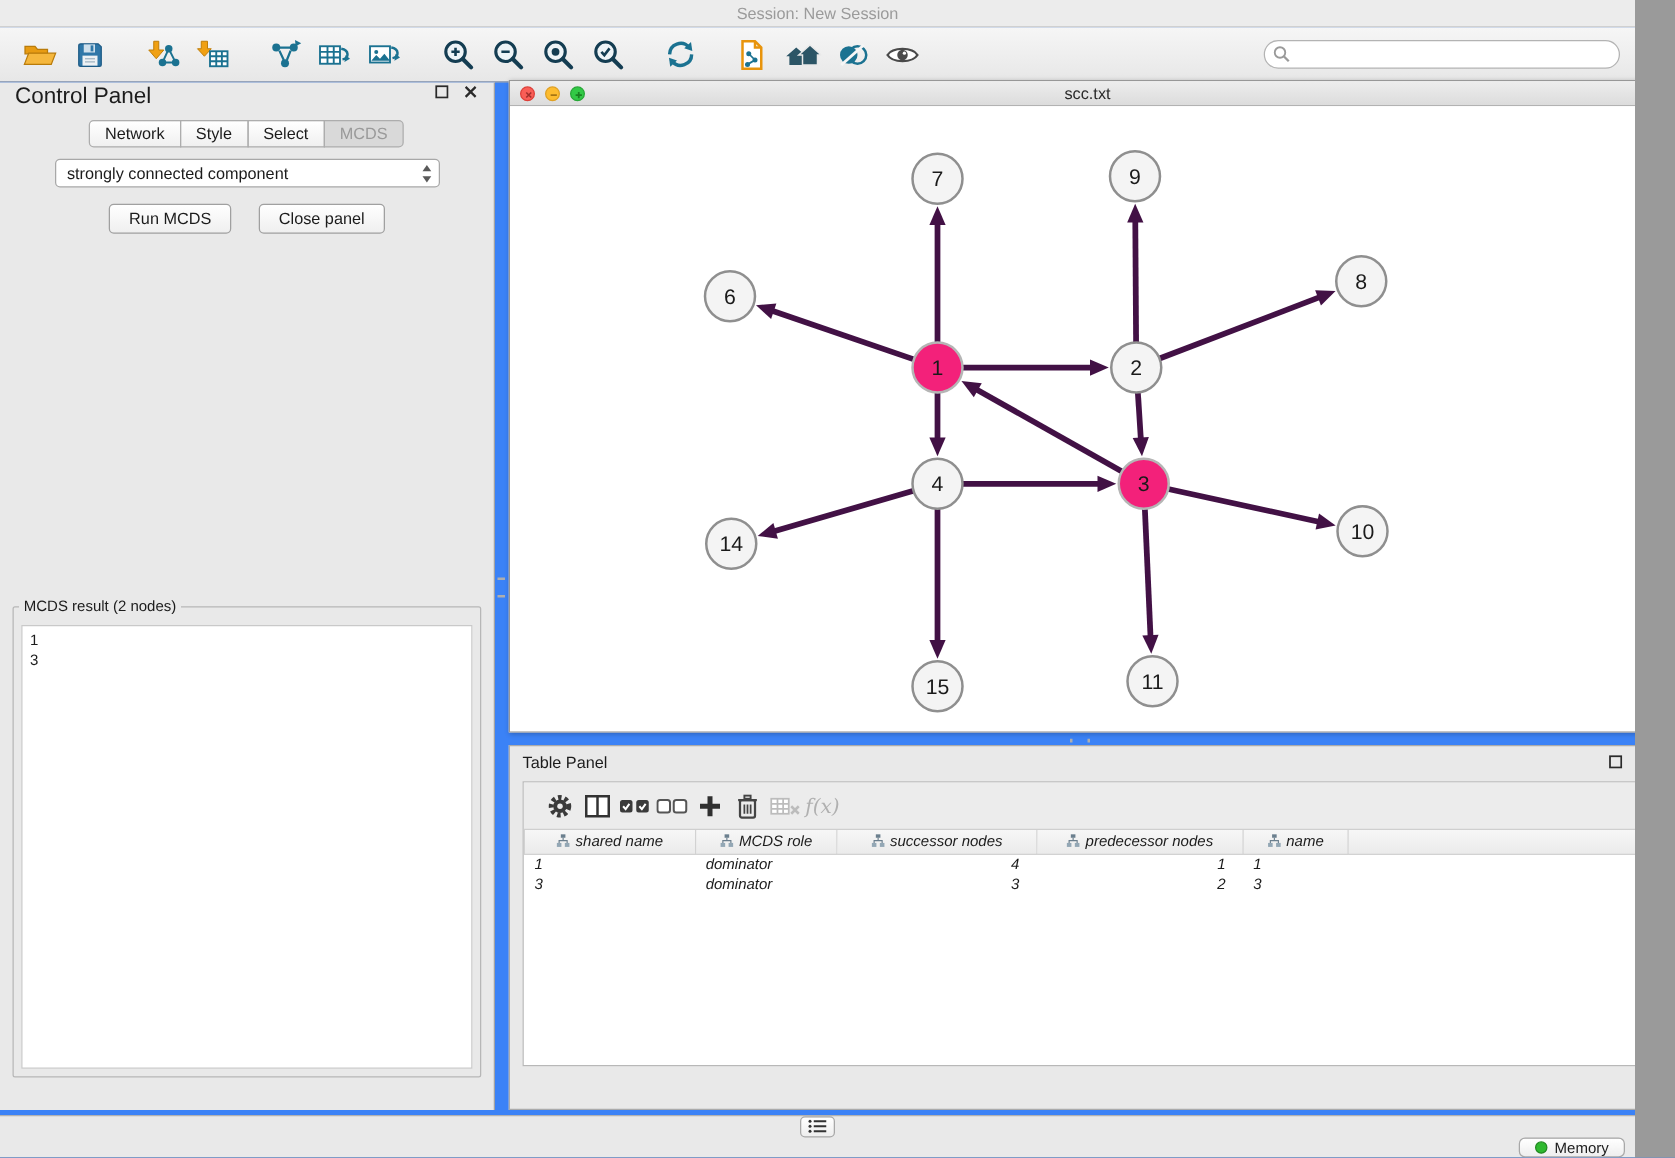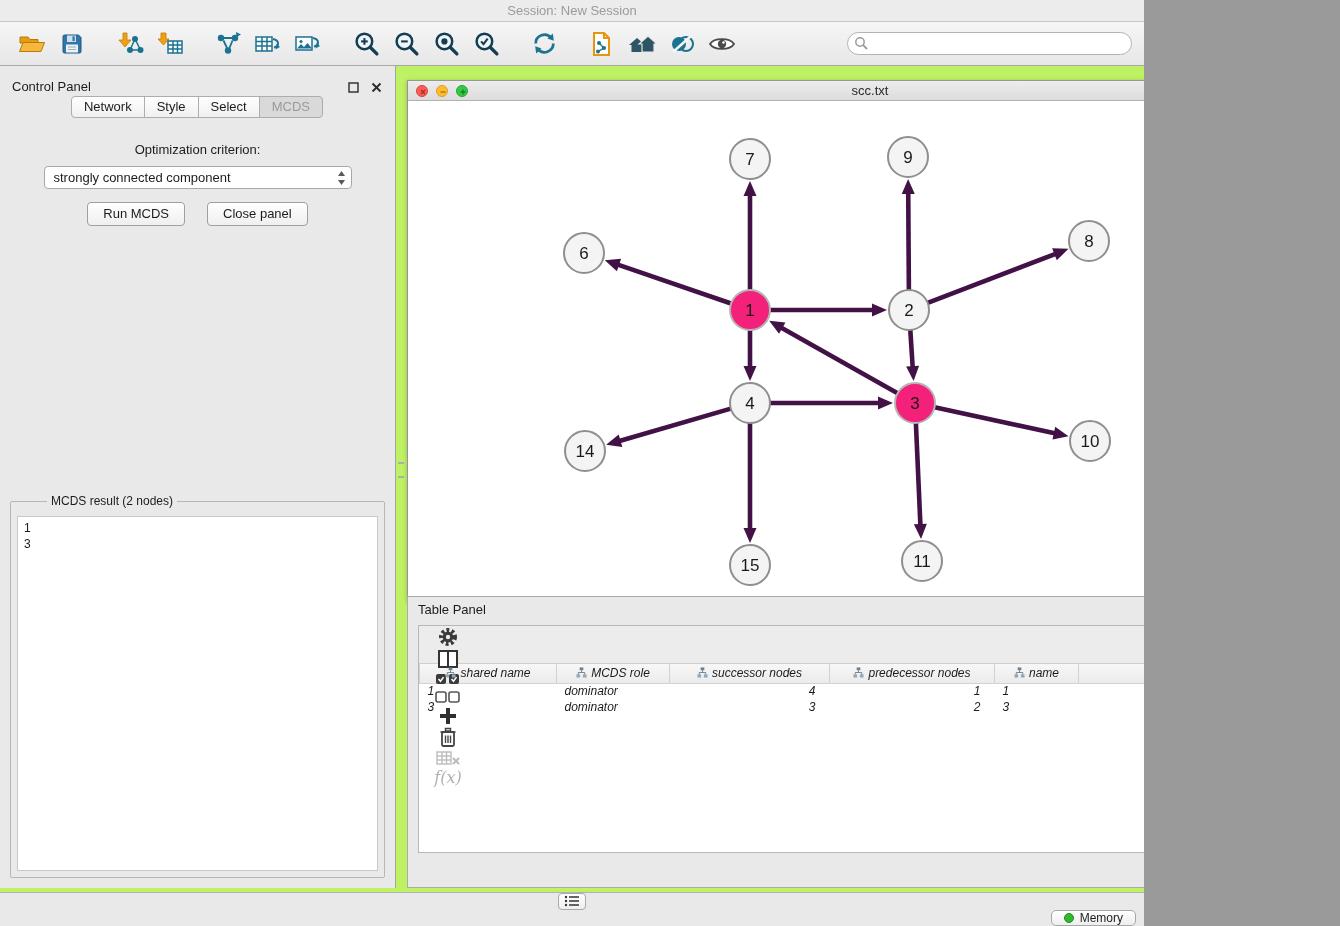--- a/index.html
+++ b/index.html
@@ -1,70 +1,70 @@
 <!DOCTYPE html>
 <html><head>
 <meta charset="utf-8">
 <style>
   * { margin:0; padding:0; box-sizing:border-box; }
   html,body { background:#9a9a9a; }
   body { font-family:"Liberation Sans", sans-serif; }
-  .app { position:relative; width:1144px; height:926px; background:#bef264; overflow:hidden; color:#1c1c1c; font-size:13px; }
+  .app { position:relative; width:1308px; height:926px; background:#3b82f6; overflow:hidden; color:#1c1c1c; font-size:13px; }
 
   
   .titlebar { position:absolute; left:0; top:0; width:100%; height:22px; background:#ececec; border-bottom:1px solid #c6c6c6; text-align:center; line-height:22px; font-size:13px; color:#9b9b9b; }
 
   
   .toolbar { position:absolute; left:0; top:22px; width:100%; height:44px; background:linear-gradient(#f6f6f6,#e7e7e7); border-bottom:1px solid #a8a8a8; display:flex; align-items:center; padding:0 12px; }
   .tbtn { width:40px; height:36px; display:flex; align-items:center; justify-content:center; border-radius:4px; cursor:default; }
   .tgap { width:18px; height:1px; }
   .search-wrap { margin-left:auto; position:relative; }
   .search-wrap .mag { position:absolute; left:7px; top:4px; }
   .search-input { width:285px; height:23px; border-radius:12px; border:1px solid #b3b3b3; background:#fff; padding:0 10px 0 26px; font-size:12px; outline:none; font-family:"Liberation Sans", sans-serif; }
 
   
   .control-panel { position:absolute; left:0; top:66px; width:396px; height:822px; background:#e9e9e9; border-right:1px solid #a3a3a3; }
-  .panel-header { height:28px; display:flex; align-items:flex-end; padding:0 12px; font-size:13px; }
+  .panel-header { height:28px; display:flex; align-items:flex-start; padding:0 12px; font-size:18px; }
   .win-controls { margin-left:auto; display:flex; gap:9px; align-items:center; }
   .wc { width:14px; height:14px; display:flex; align-items:center; justify-content:center; }
   .cp-tabs { display:flex; justify-content:center; margin-top:2px; }
   .cp-tab { border:1px solid #adadad; background:linear-gradient(#ffffff,#f0f0f0); padding:2px 12px 3px; font-size:13px; margin-left:-1px; color:#1c1c1c; }
   .cp-tab:first-child { border-radius:4px 0 0 4px; }
   .cp-tab:last-child { border-radius:0 4px 4px 0;padding-left:12px; }
   .cp-tab.active { background:#d9d9d9; color:#9a9a9a; }
   .opt-label { text-align:center; margin-top:24px; font-size:13px; }
   .cp-select { position:relative; width:308px; height:23px; margin:9px auto 0; background:#fff; border:1px solid #a8a8a8; border-radius:4px; display:flex; align-items:center; padding:0 38px 0 9px; font-size:13px; }
   .cp-select .sel-arrows { position:absolute; right:5px; top:3px; }
   .cp-buttons { display:flex; justify-content:center; gap:22px; margin-top:13px; }
   .btn { background:linear-gradient(#ffffff,#efefef); border:1px solid #a0a0a0; border-radius:4px; padding:3px 15px 4px; font-size:13px; color:#1c1c1c; }
-  fieldset.mcds-result { position:absolute; left:10px; top:428px; width:375px; height:384px; border:1px solid #b7b7b7; border-radius:2px;padding-left:32px; }
+  fieldset.mcds-result { position:absolute; left:10px; top:412px; width:375px; height:384px; border:1px solid #b7b7b7; border-radius:2px; }
   fieldset.mcds-result legend { font-size:12px; padding:0 4px; margin-left:4px; color:#1c1c1c; }
   .mcds-result-inner { position:absolute; left:6px; right:6px; top:8px; bottom:6px; background:#fff; border:1px solid #c9c9c9; font-size:12px; padding:3px 6px; overflow:hidden; }
   .result-line { line-height:16px; }
 
   
   .v-handle { position:absolute; left:398px; top:462px; width:6px; height:16px; border-top:2px solid #aeaeae; border-bottom:2px solid #aeaeae; }
   .h-handle { position:absolute; left:856px; top:591px; width:16px; height:3px; border-left:2px solid #aeaeae; border-right:2px solid #aeaeae; }
 
   
-  .network-window { position:absolute; left:407px; top:80px; width:926px; height:522px; background:#fff; border:1px solid #979797; box-shadow:0 1px 4px rgba(0,0,0,.25); }
+  .network-window { position:absolute; left:407px; top:64px; width:926px; height:522px; background:#fff; border:1px solid #979797; box-shadow:0 1px 4px rgba(0,0,0,.25); }
   .network-titlebar { height:20px; background:linear-gradient(#ededed,#dcdcdc); border-bottom:1px solid #b2b2b2; position:relative; display:flex; align-items:center; justify-content:center; font-size:13px; color:#2a2a2a; }
   .traffic { position:absolute; left:8px; top:4px; display:flex; gap:8px; }
   .light { width:12px; height:12px; border-radius:50%; position:relative; }
   .light svg { position:absolute; left:1px; top:1px; }
   .light.red { background:#f95e57; border:1px solid #dd3f38; }
   .light.yellow { background:#fdbc2f; border:1px solid #dfa023; }
   .light.green { background:#32c946; border:1px solid #27a737; }
   .network-canvas { position:absolute; left:0; top:20px; width:924px; height:500px; background:#fff; }
 
   
   .table-panel { position:absolute; left:407px; top:596px; width:926px; height:292px; background:#e9e9e9; border:1px solid #ababab; }
   .tp-header { height:24px; display:flex; align-items:center; padding:4px 10px; font-size:13px; }
   .tp-body { position:absolute; left:10px; right:10px; top:28px; height:228px; border:1px solid #b8b8b8; background:#fff; overflow:hidden; }
-  .tp-toolbar { height:38px; background:#ececec; border-bottom:1px solid #cfcfcf; display:flex; padding:0 14px;flex-direction:column; }
+  .tp-toolbar { height:38px; background:#ececec; border-bottom:1px solid #cfcfcf; display:flex; align-items:center; padding:0 14px; }
   .tp-tool { width:30px; height:30px; display:flex; align-items:center; justify-content:center; }
   .fx-label { font-family:"DejaVu Serif", serif; font-style:italic; font-size:16px; color:#b0b0b0; }
   table.node-table { border-collapse:collapse; width:100%; font-size:12px; table-layout:fixed;font-style:italic; }
   .node-table th { background:linear-gradient(#f7f7f7,#ebebeb); border:1px solid #d2d2d2; border-top:none; font-weight:normal; height:19px; padding:0 4px; text-align:center; white-space:nowrap; overflow:hidden; }
   .node-table th .hicon { vertical-align:-1px; margin-right:4px; }
   .node-table td { height:16px; padding:0 8px; white-space:nowrap; overflow:hidden; }
   .node-table th:nth-child(1){ width:137px; } .node-table th:nth-child(2){ width:113px; }
   .node-table th:nth-child(3){ width:160px; } .node-table th:nth-child(4){ width:165px; }
   .node-table th:nth-child(5){ width:84px; }  .node-table th:nth-child(6){ border-right:none; }
   .node-table td:nth-child(3), .node-table td:nth-child(4){ text-align:right; padding-right:14px; }
@@ -254,21 +254,20 @@
             </svg>
           </span>
       </span>
     </div>
     <div class="cp-tabs">
         <div class="cp-tab">Network</div>
         <div class="cp-tab">Style</div>
         <div class="cp-tab">Select</div>
         <div class="cp-tab active">MCDS</div>
       </div>
-    <div class="opt-label">Optimization criterion:</div>
     <div class="cp-select">
       <span>strongly connected component</span>
       <svg class="sel-arrows" width="9" height="16" viewBox="0 0 9 16">
           <polygon points="4.5,1 8,6 1,6" fill="#5a5a5a"></polygon>
           <polygon points="4.5,15 8,10 1,10" fill="#5a5a5a"></polygon>
         </svg>
     </div>
     <div class="cp-buttons">
       <button class="btn">Run MCDS</button>
       <button class="btn">Close panel</button>

